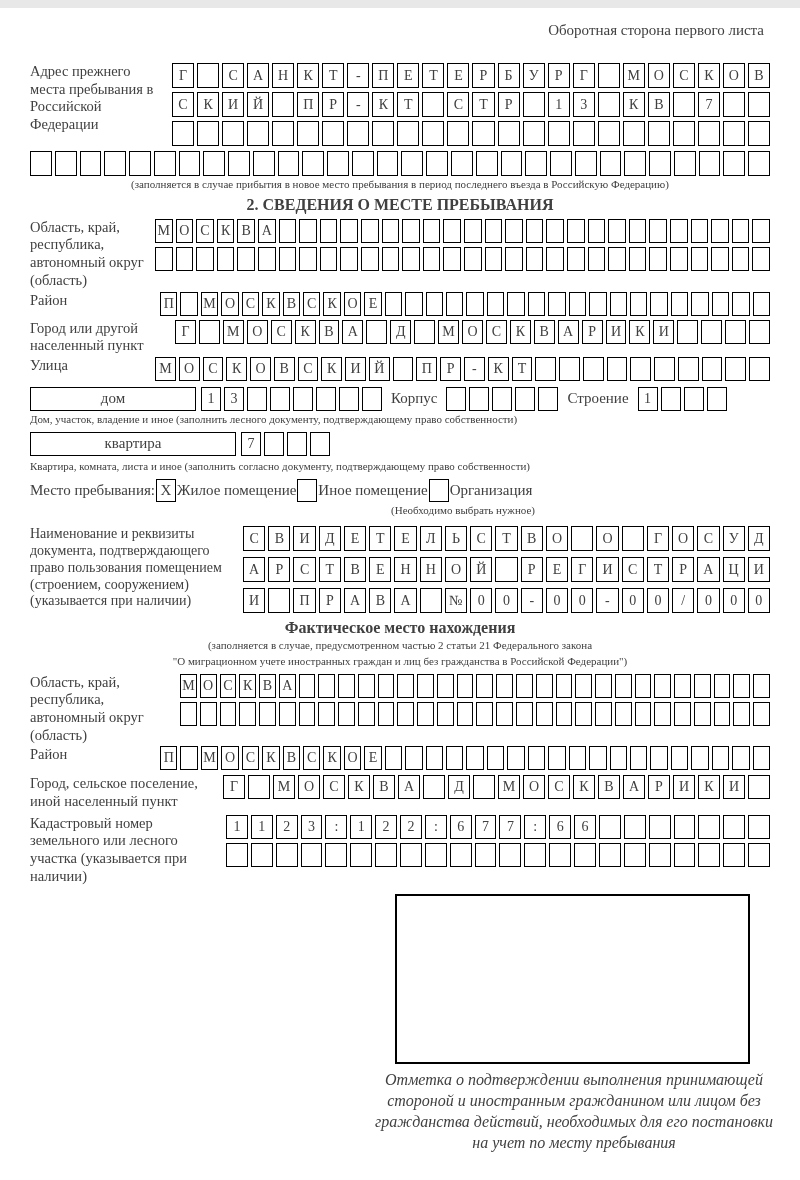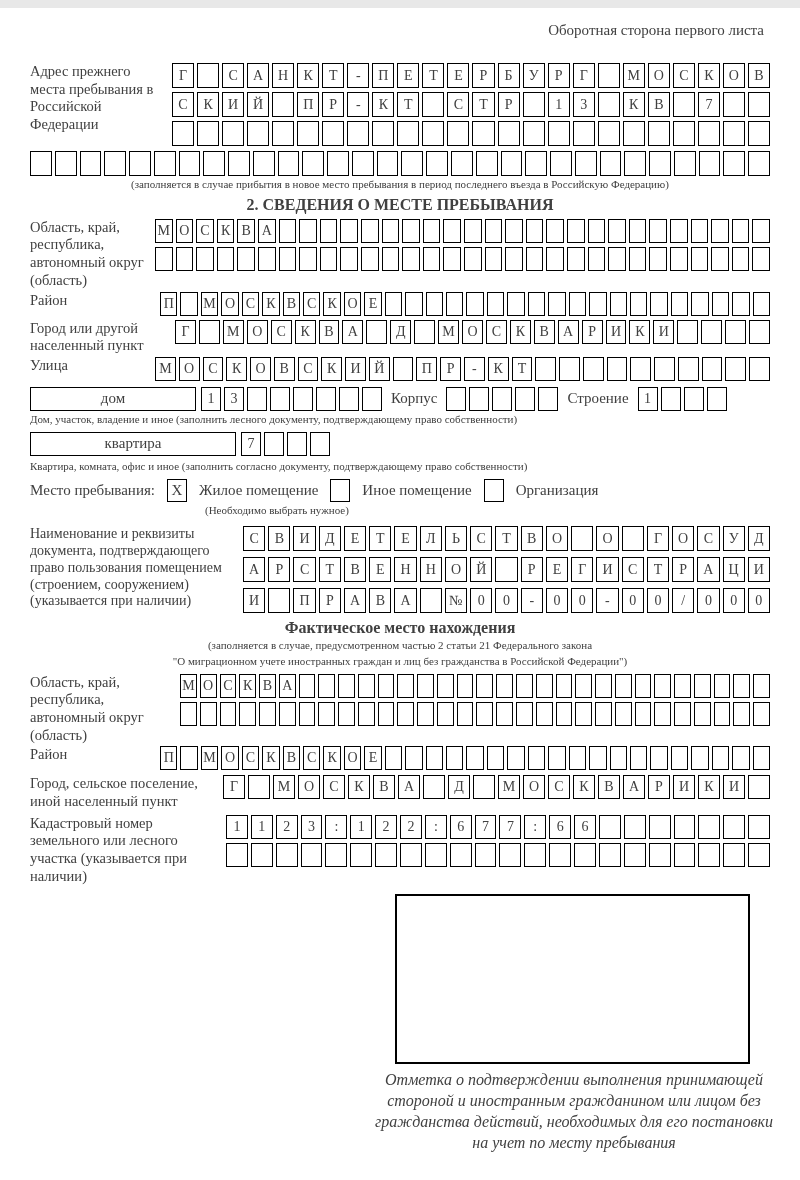--- a/index.html
+++ b/index.html
@@ -32,22 +32,22 @@
     border:1.5px solid #000;height:24px;display:flex;align-items:center;justify-content:center;
     font-size:15px;box-sizing:border-box;flex:0 0 auto;background:#fff;
   }
   .wbox166{width:166px}.wbox198{width:206px}
   .inline-label{font-size:15px;padding:0 4px;flex:0 0 auto;}
   .house-line{display:flex;align-items:center;gap:5px;}
   .checkbox{
     width:20px;height:23px;border:1.5px solid #000;display:inline-flex;align-items:center;
     justify-content:center;font-size:15px;box-sizing:border-box;flex:0 0 auto;background:#fff;
   }
-  .stay-line{display:flex;align-items:center;gap:12px;font-size:15px;text-align:right;}
-  .stay-note{margin-left:175px;width:330px;text-align:left;}
+  .stay-line{display:flex;align-items:center;gap:1px;font-size:15px;text-align:right;}
+  .stay-note{margin-left:175px;width:330px;text-align:right;}
   .doc-label{font-size:14px;line-height:1.2;}
   .rows6{gap:6px;}
   .mark-box{width:355px;height:170px;border:2px solid #000;margin:8px 0 0 365px;box-sizing:border-box;background:#fff;}
   .mark-caption{width:400px;margin-left:344px;text-align:center;font-size:16px;line-height:1.32;margin-top:5px;font-style:italic;}
 </style>
 </head>
 <body>
 
 <div class="page">
 
@@ -373,21 +373,21 @@
 
   <div class="house-line mt5">
     <div class="labelbox wbox198">квартира</div>
     <div class="cellrow fixed" style="--n: 4;">
         <span class="cell">7</span>
         <span class="cell"></span>
         <span class="cell"></span>
         <span class="cell"></span>
       </div>
   </div>
-  <div class="caption mt4">Квартира, комната, офис и иное (заполнить согласно документу, подтверждающему право собственности)</div>
+  <div class="caption mt4">Квартира, комната, листа и иное (заполнить согласно документу, подтверждающему право собственности)</div>
 
   <div class="stay-line mt6">
     <span>Место пребывания:</span>
     <span class="checkbox">X</span>
     <span>Жилое помещение</span>
     <span class="checkbox"></span>
     <span>Иное помещение</span>
     <span class="checkbox"></span>
     <span>Организация</span>
   </div>

